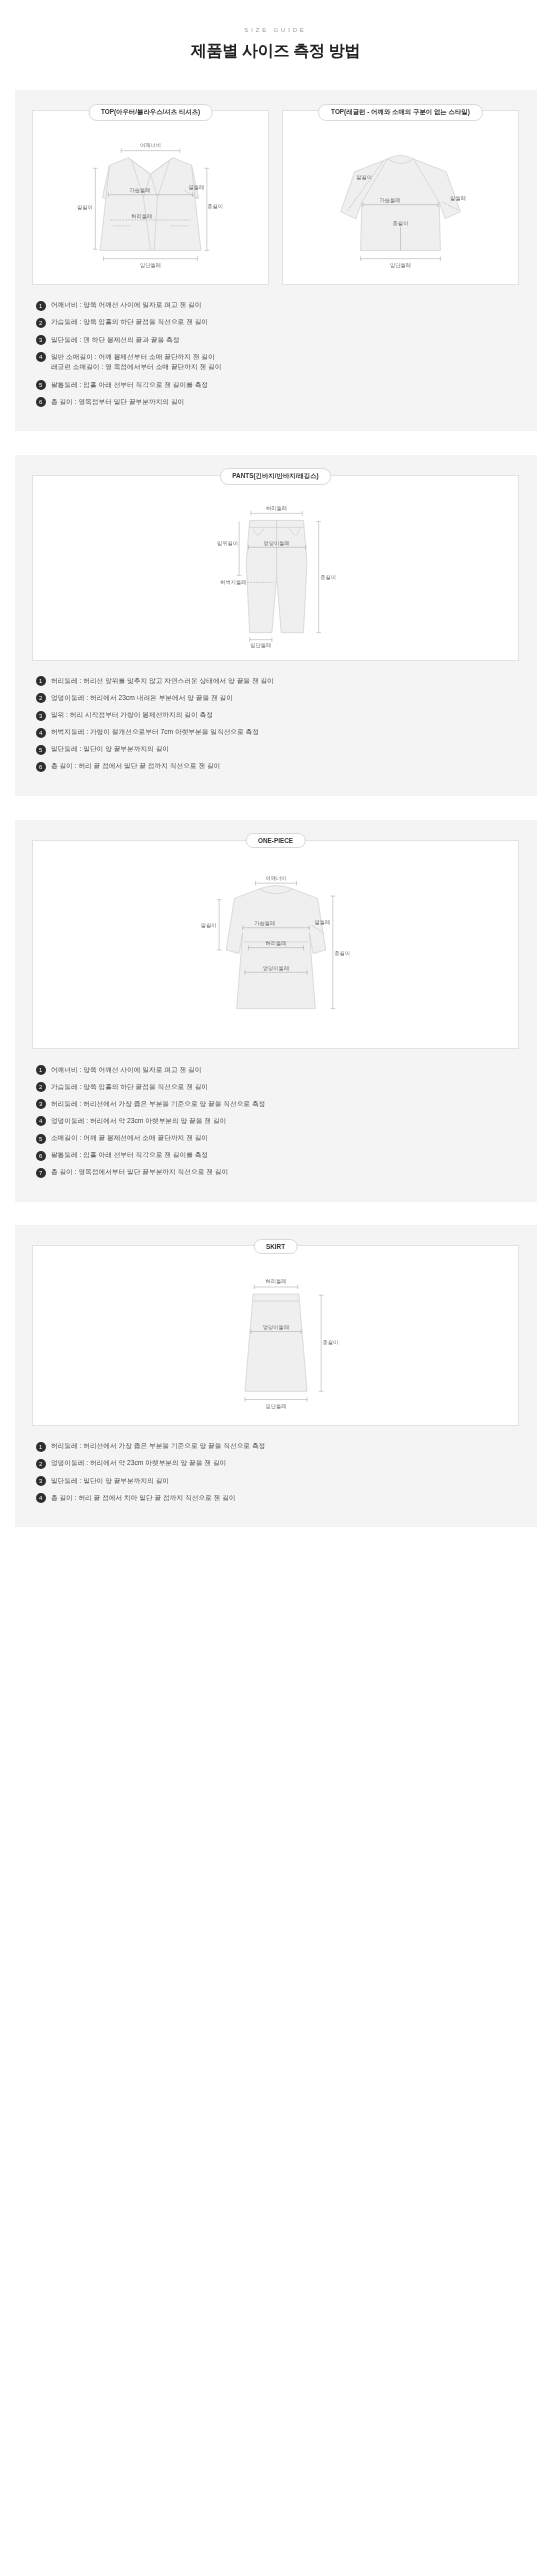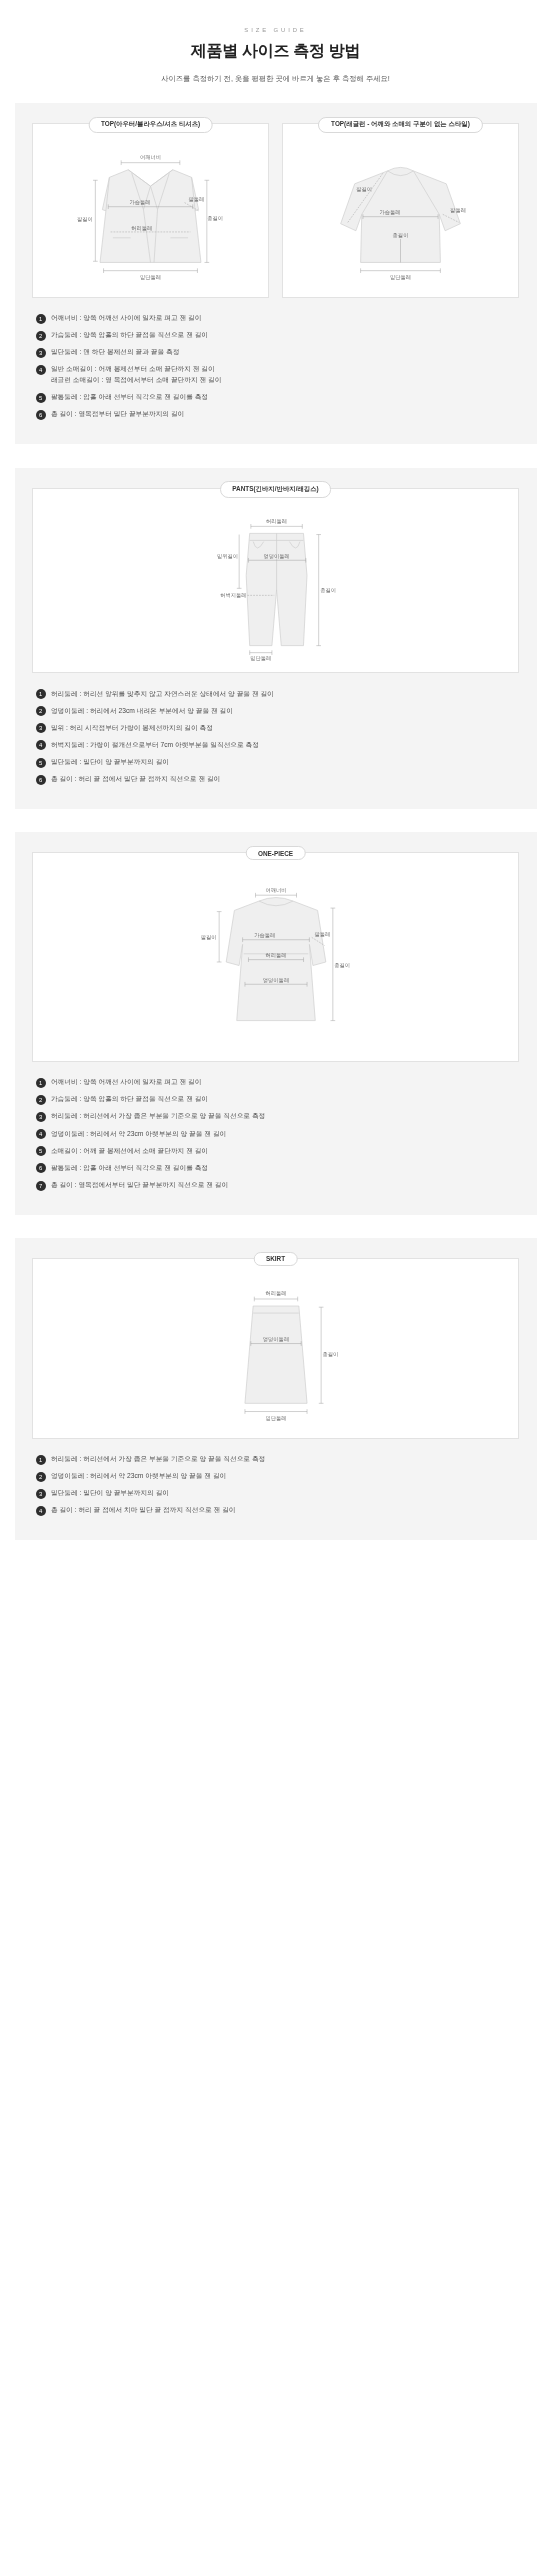--- a/index.html
+++ b/index.html
@@ -108,21 +108,20 @@
   .dimd { stroke: #9c9c9c; stroke-width: 0.8; stroke-dasharray: 3 2; }
 </style>
 </head>
 <body>
 
 <div class="page">
 
   <div class="header">
     <div class="eyebrow">SIZE GUIDE</div>
     <div class="title">제품별 사이즈 측정 방법</div>
-    <div class="sub1">사이즈를 측정하기 전, 옷을 평평한 곳에 바르게 놓은 후 측정해 주세요!</div>
   </div>
 
   <div class="section">
     <div class="panel-row">
 
       <div class="panel">
         <div class="panel-title">TOP(아우터/블라우스/셔츠 티셔츠)</div>
         <svg class="fig" width="223" height="141" viewBox="0 0 380 240">
 
           <path class="garment" d="M120 55 L152 42 L190 70 L228 42 L260 55 L272 110 L266 112 L276 200 L104 200 L114 112 L108 110 Z"></path>

